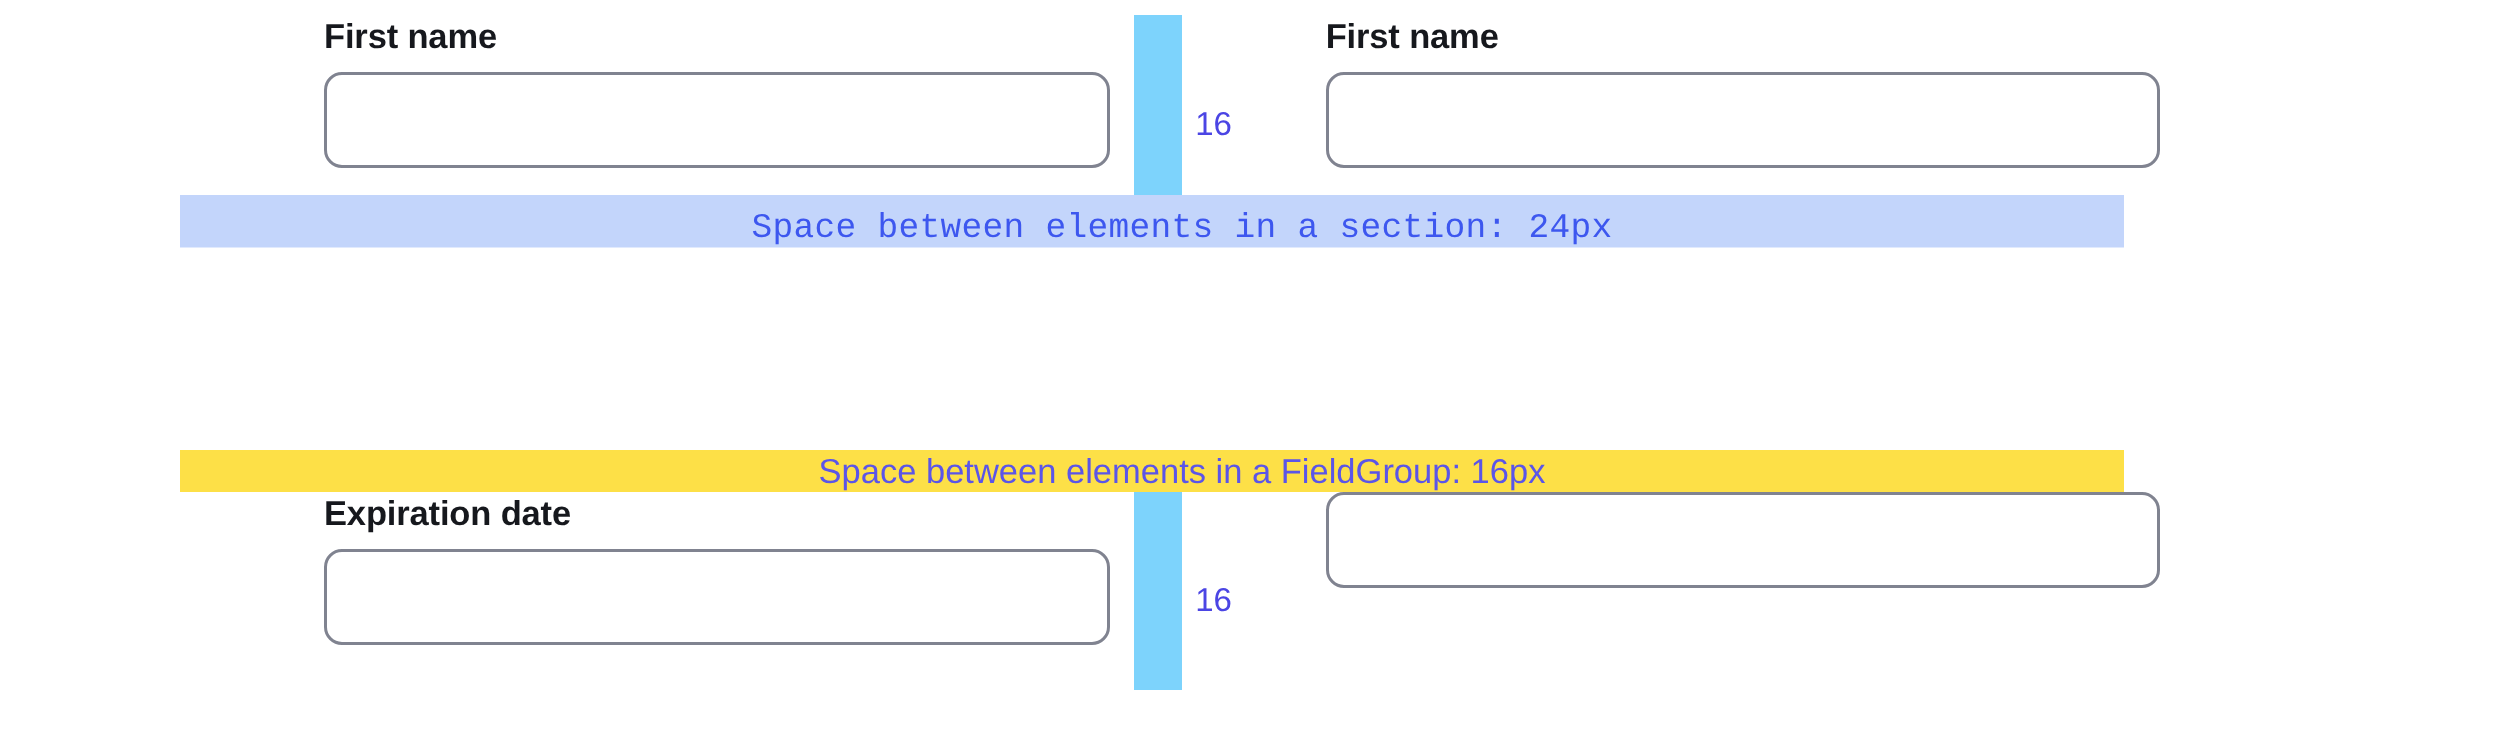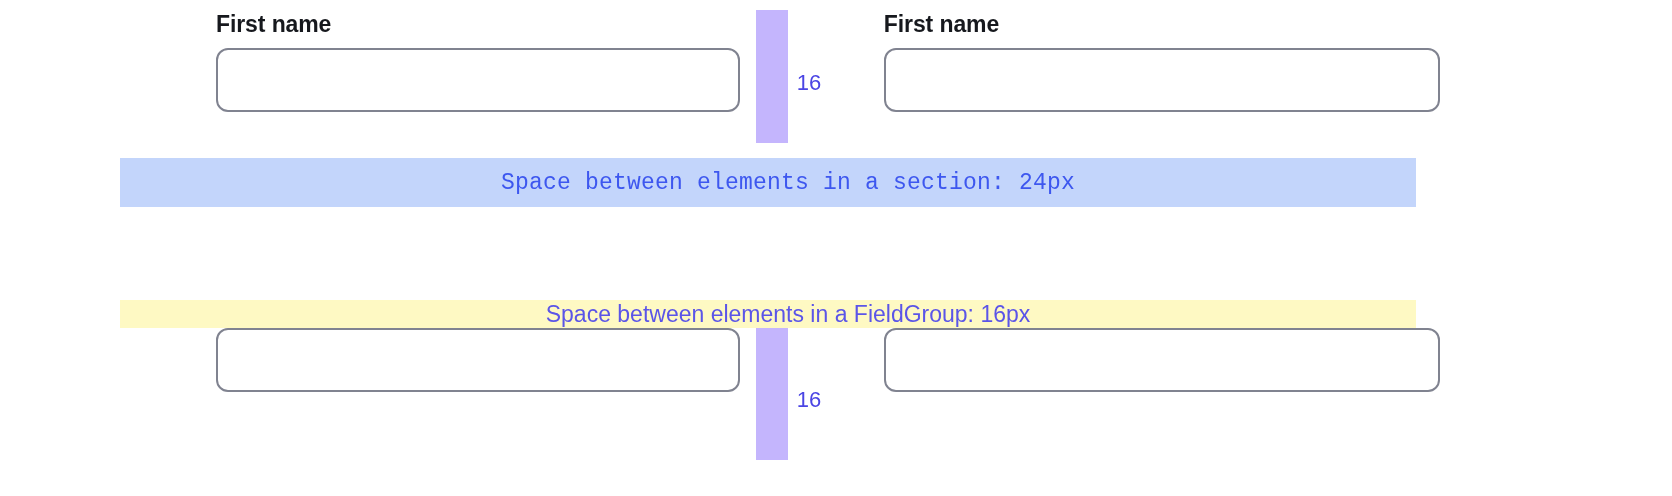--- a/index.html
+++ b/index.html
@@ -77,21 +77,21 @@
     padding: 0 14px;
     outline: none;
   }
   .field-input::placeholder { color: #9aa0ac; }
 
   
   .gap-strip {
     position: relative;
     width: 32px;
     flex: 0 0 32px;
-    background: #c4b5fd;
+    background: #7dd3fc;
     display: flex;
     align-items: flex-start;
     justify-content: flex-start;
   }
   .gap-strip-label {
     position: absolute;
     left: 1px;
     font-size: 22px;
     line-height: 22px;
     color: #4b45e4;
@@ -106,21 +106,21 @@
     left: 0;
     width: 1296px;
     display: flex;
     align-items: center;
     justify-content: center;
   }
   .space-band.section {
     background: #c3d5fb;
   }
   .space-band.fieldgroup {
-    background: #fef9c3;
+    background: #fde047;
     text-align: right;
   }
   .space-band-label {
     white-space: nowrap;
     color: #4b45e4;
   }
   .space-band.section .space-band-label {
     font-family: "Liberation Mono", "DejaVu Sans Mono", monospace;
     font-size: 23px;
     line-height: 26px;
@@ -150,32 +150,33 @@
       <div class="gap-strip">
         <span class="gap-strip-label" style="top:62px;">16</span>
       </div>
 
       <div class="field-col col-right">
         <div class="field-label">First name</div>
         <input class="field-input" type="text" placeholder="" style="">
       </div>
     </div>
 
-    <div class="space-band section" style="top:158px; height:49px;">
+    <div class="space-band section" style="top:130px; height:35px;align-items:flex-end;">
       <span class="space-band-label">Space between elements in a section: 24px</span>
     </div>
 
 
     <div class="space-band fieldgroup" style="top:300px; height:28px;">
       <span class="space-band-label">Space between elements in a FieldGroup: 16px</span>
     </div>
 
     <div class="field-row" style="top:328px; height:132px;">
 
       <div class="field-col col-left">
+        <div class="field-label">Expiration date</div>
         <input class="field-input" type="text" placeholder="" style="">
       </div>
 
       <div class="gap-strip">
         <span class="gap-strip-label" style="top:61px;">16</span>
       </div>
 
       <div class="field-col col-right">
         <input class="field-input" type="text" placeholder="" style="">
       </div>

